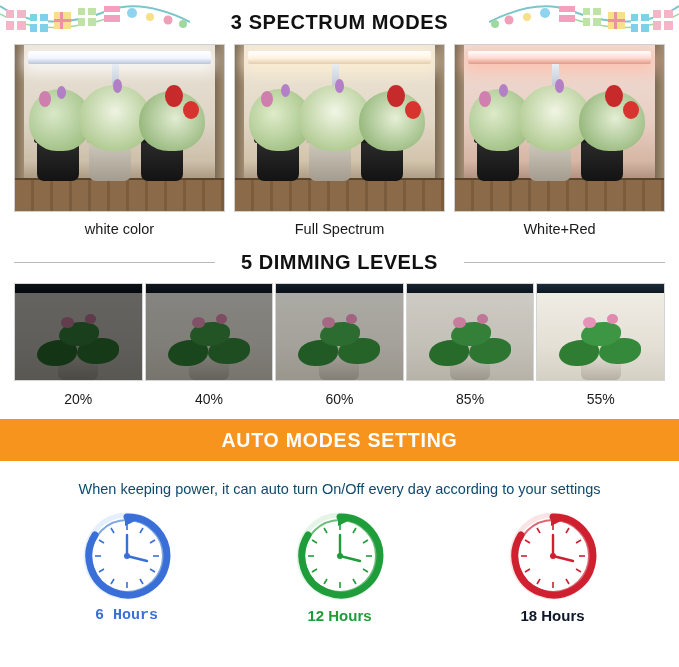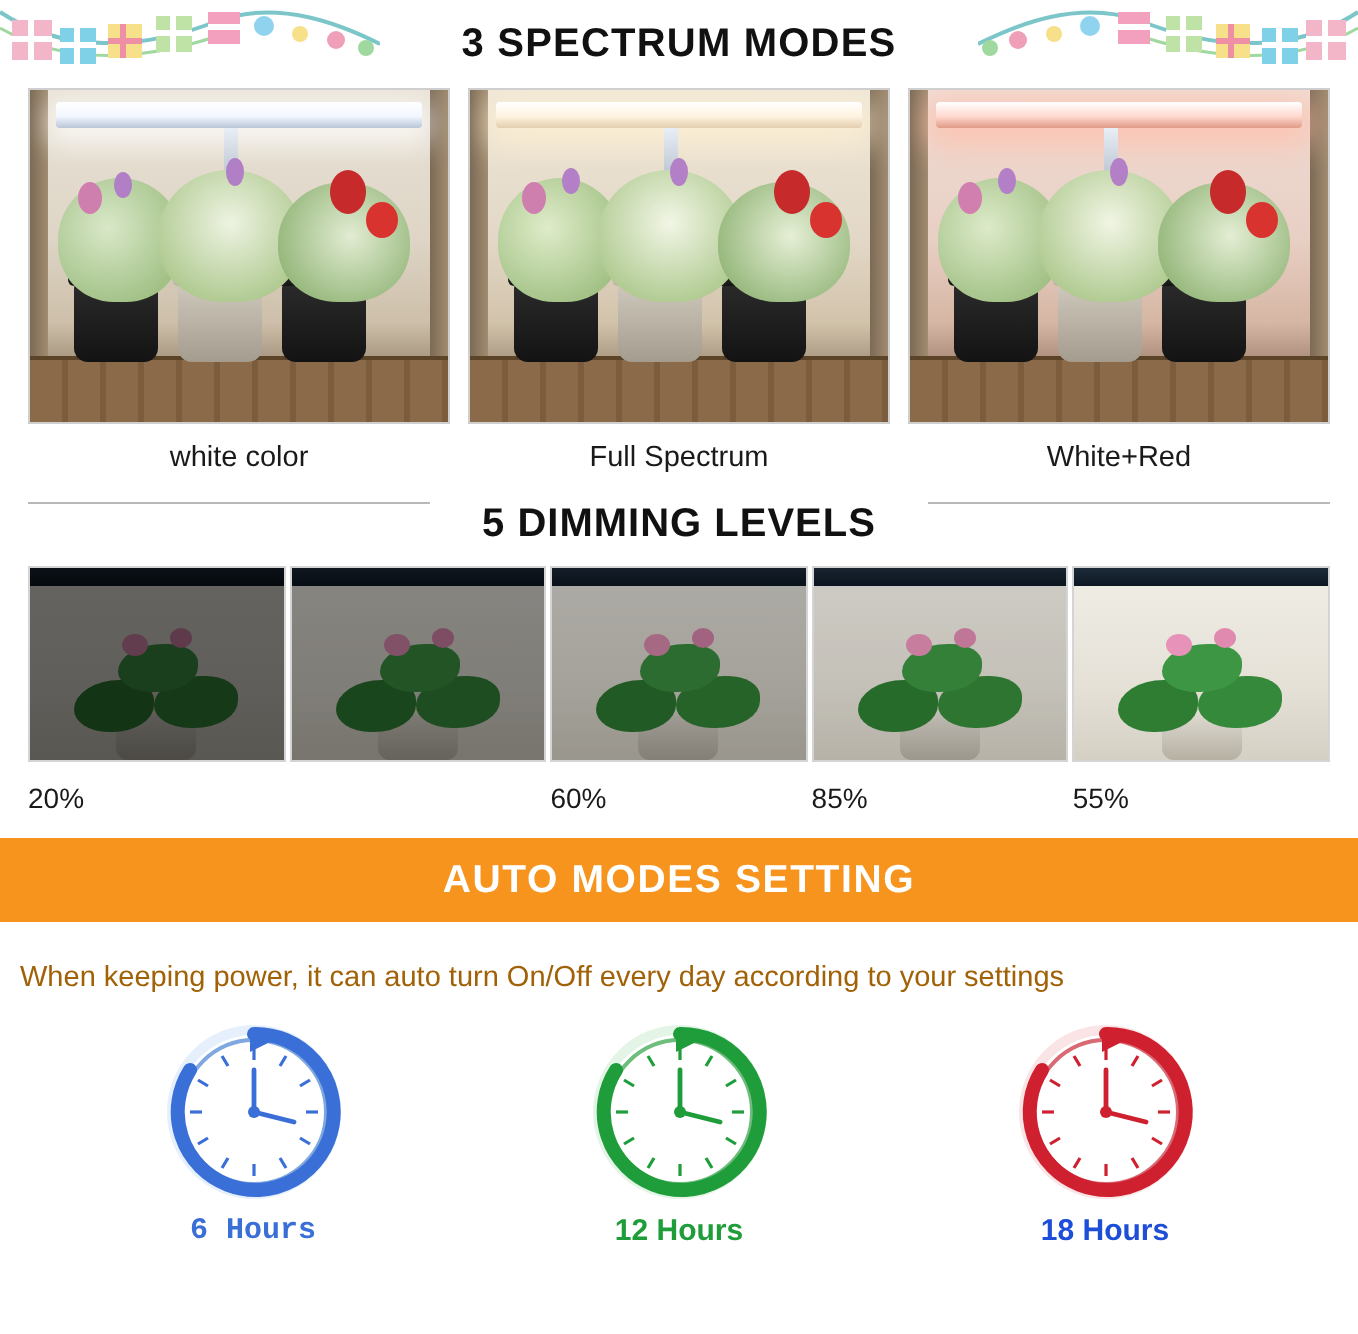--- a/index.html
+++ b/index.html
@@ -134,20 +134,21 @@
   .foliage {
     position: absolute;
     bottom: 60px;
     border-radius: 50% 50% 45% 45%;
   }
   .blossom { position: absolute; border-radius: 50%; }
 
   
   .divider-row {
     display: flex;
+    align-items: center;
     gap: 26px;
     padding: 8px 14px 0;
   }
   .divider-line {
     flex: 1;
     height: 1px;
     background: #b9b9b9;
   }
   .dim-title {
     font-size: 20px;
@@ -164,20 +165,21 @@
   .dim-cell { width: 130px; }
   .dim-photo {
     width: 100%;
     height: 98px;
     position: relative;
     overflow: hidden;
     border: 1px solid #d4d4d4;
     background: #d8d4cc;
   }
   .dim-caption {
+    text-align: center;
     font-size: 14px;
     color: #1a1a1a;
     padding-top: 10px;
   }
   .dim-bar {
     position: absolute; left: 0; right: 0; top: 0;
     height: 9px;
     background: linear-gradient(180deg,#1d2a38,#0d1824);
   }
   .dim-bg {
@@ -208,22 +210,23 @@
     align-items: center;
     justify-content: center;
   }
   .timer-banner span {
     color: #ffffff;
     font-size: 19.5px;
     font-weight: bold;
     letter-spacing: .8px;
   }
   .timer-sub {
+    text-align: center;
     font-size: 14.5px;
-    color: #a16207;
+    color: #0c4a6e;
     padding: 20px 10px 0;
   }
 
   
   .clock-row {
     display: flex;
     justify-content: space-around;
     align-items: flex-start;
     padding: 14px 20px 0;
   }
@@ -408,20 +411,21 @@
       <div class="dim-bg"></div>
       <div class="dim-bar"></div>
       <div class="dim-plant-pot"></div>
       <div class="dim-leaf" style="left:22px;bottom:14px;width:40px;height:26px;background:#2e7d32;"></div>
       <div class="dim-leaf" style="left:62px;bottom:16px;width:42px;height:26px;background:#35893a;"></div>
       <div class="dim-leaf" style="left:44px;bottom:34px;width:40px;height:24px;background:#3d9643;"></div>
       <div class="dim-flower" style="left:46px;bottom:52px;width:13px;height:11px;background:#e792b8;"></div>
       <div class="dim-flower" style="left:70px;bottom:56px;width:11px;height:10px;background:#e08ab0;"></div>
       <div class="dim-shade" style="background:rgba(0,0,0,.44);"></div>
     </div>
+    <div class="dim-caption">40%</div>
   </div>
 
   <div class="dim-cell">
     <div class="dim-photo">
       <div class="dim-bg"></div>
       <div class="dim-bar"></div>
       <div class="dim-plant-pot"></div>
       <div class="dim-leaf" style="left:22px;bottom:14px;width:40px;height:26px;background:#2e7d32;"></div>
       <div class="dim-leaf" style="left:62px;bottom:16px;width:42px;height:26px;background:#35893a;"></div>
       <div class="dim-leaf" style="left:44px;bottom:34px;width:40px;height:24px;background:#3d9643;"></div>
@@ -548,16 +552,16 @@
           <line x1="82" y1="29" x2="77" y2="32"></line>
           <line x1="26" y1="61" x2="31" y2="58"></line>
           <line x1="38" y1="17" x2="41" y2="22"></line>
           <line x1="70" y1="73" x2="67" y2="68"></line>
         </g>
         <line x1="54" y1="45" x2="54" y2="24" stroke="#cf2030" stroke-width="2.4" stroke-linecap="round"></line>
         <line x1="54" y1="45" x2="74" y2="50" stroke="#cf2030" stroke-width="2.4" stroke-linecap="round"></line>
         <circle cx="54" cy="45" r="3" fill="#cf2030"></circle>
       </svg>
     </div>
-    <div class="clock-label" style="color:#1d4ed8;">18 Hours</div>
+    <div class="clock-label" style="color:#0f172a;">18 Hours</div>
   </div>
 
 </div>
 
 </body></html>

